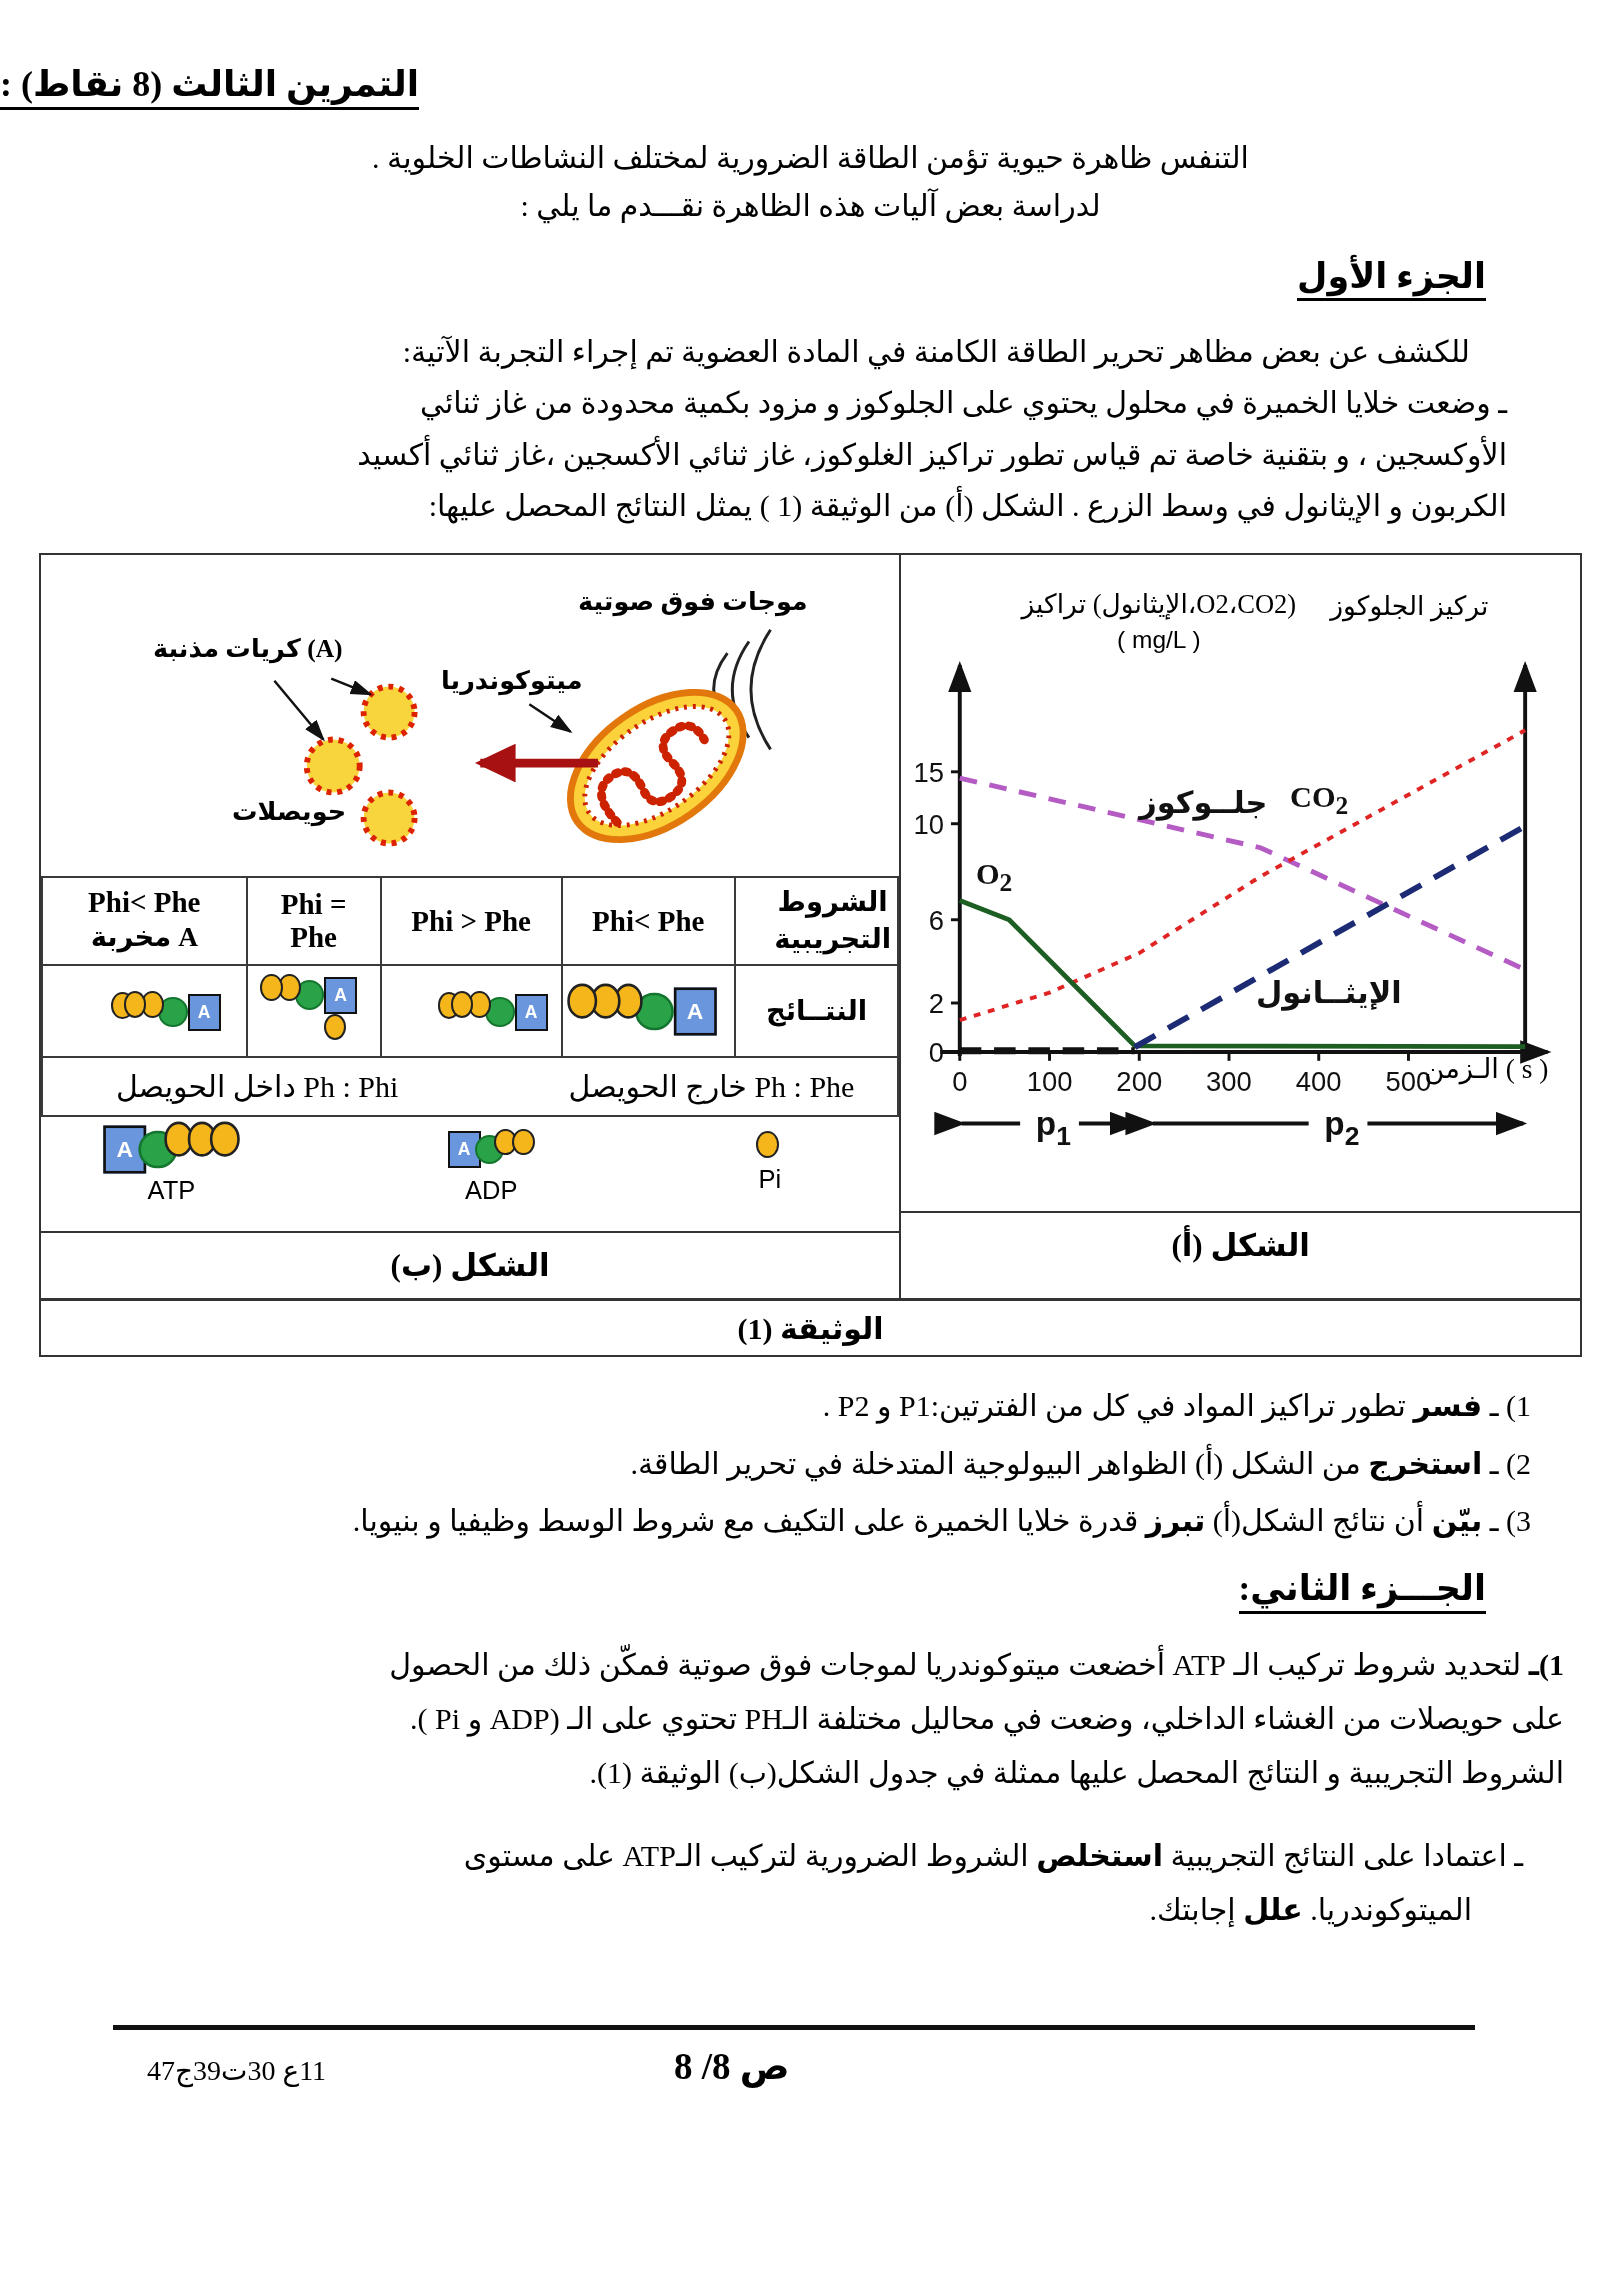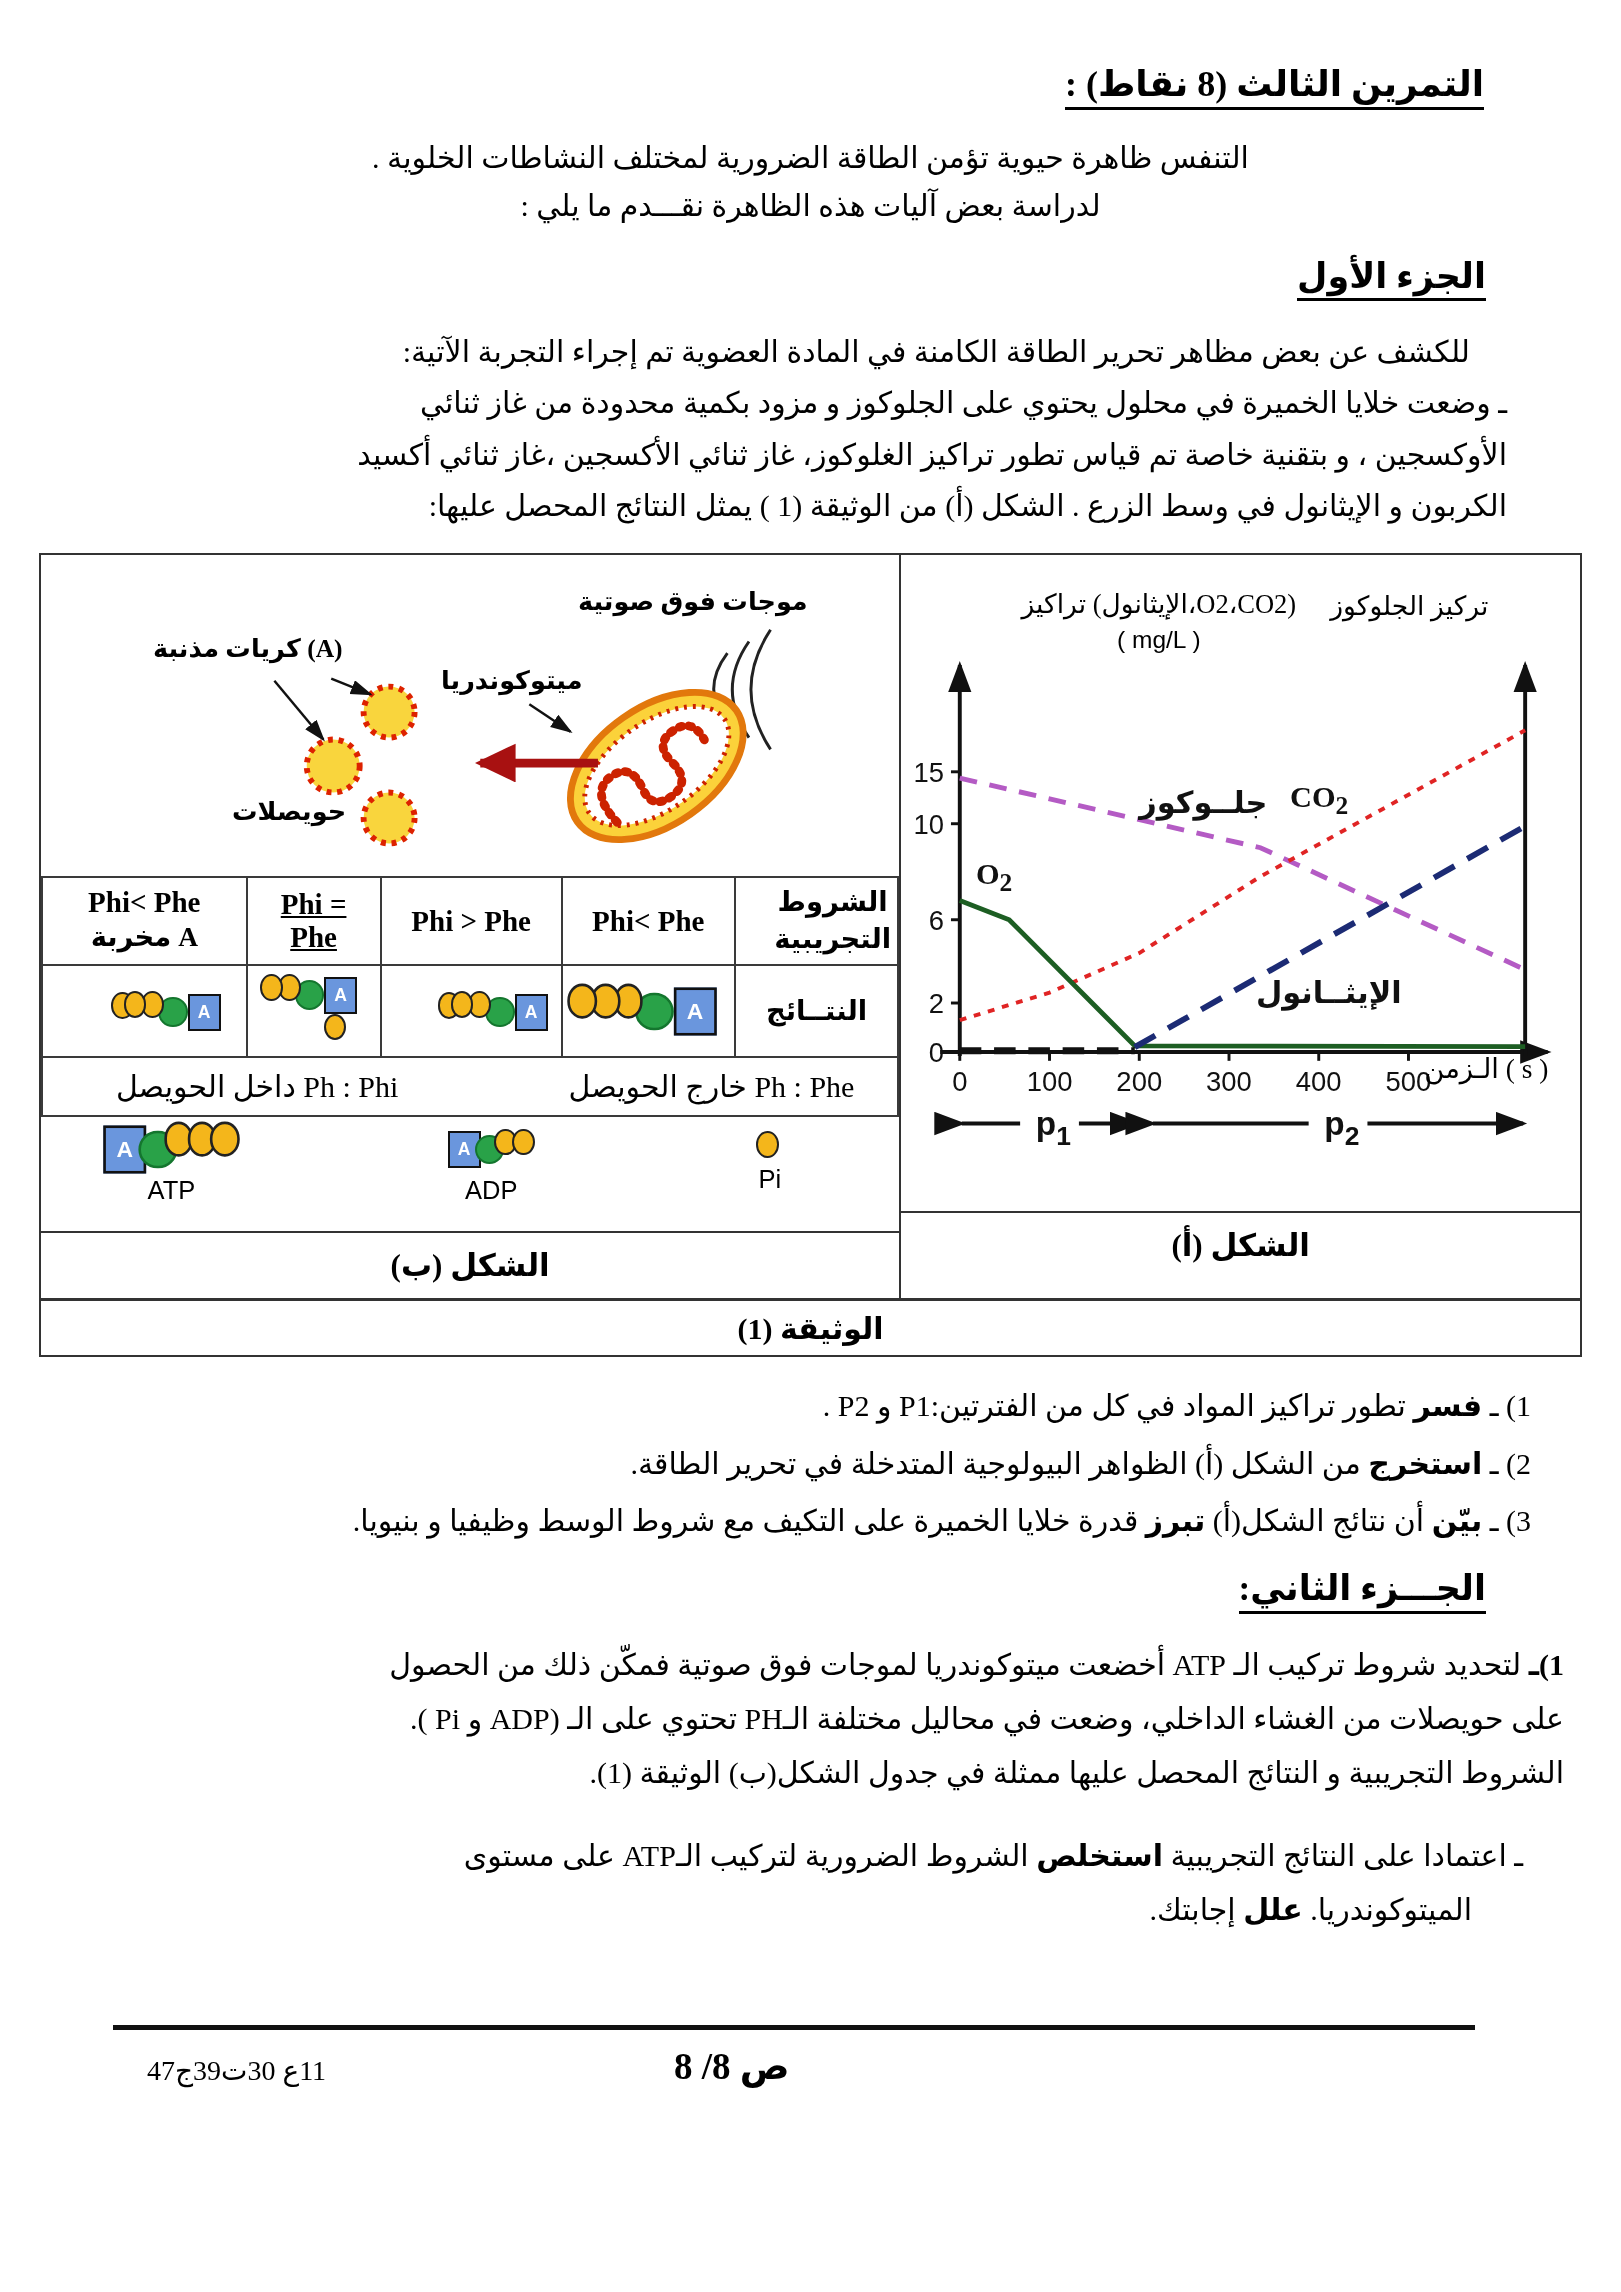--- a/index.html
+++ b/index.html
@@ -6,21 +6,21 @@
   .page {
     position:relative; width:1621px; height:2293px; margin:0 auto;
     background:#ffffff; color:#000;
     font-family:"Liberation Serif","DejaVu Sans",serif;
     font-size:29px; overflow:hidden;
   }
   .b { font-weight:bold; }
   .u { border-bottom:3.9px solid #000; padding-bottom:2.9px; }
 
   
-  .title-row { margin:63px 137px 0 0; text-align:right; font-size:36px; font-weight:bold; }
+  .title-row { margin:63px 137px 0 0; text-align:left; font-size:36px; font-weight:bold; }
   .intro { margin-top:29px; text-align:center; line-height:1.6; font-size:30px; }
   .part-heading { margin:25.5px 135px 0 0; text-align:right; font-size:35px; font-weight:bold; }
   .para { margin:29px 114px 0 54px; text-align:right; font-size:30px; line-height:1.72; }
   .para .first { padding-left:0; padding-right:37px; }
 
   
   .figure { direction:ltr; position:relative; margin:21.6px 39px 0 39px; width:1539px;
             border:2.9px solid #333; background:#fff; }
   .fig-main { display:grid; grid-template-columns:55.9% 44.1%; }
   .cell { border-right:2.9px solid #333; }
@@ -168,21 +168,21 @@
               <div>التجريبية</div>
             </th>
             <th class="hdr" style="width:21%;">
               <div class="latin">Phi&lt; Phe</div>
               <div class="latin"></div>
             </th>
             <th class="hdr" style="width:22%;">
               <div class="latin">Phi &gt; Phe</div>
               <div class="latin"></div>
             </th>
-            <th class="hdr" style="width:16%;text-decoration:underline;">
+            <th class="hdr" style="width:16%;">
               <div class="latin">Phi =</div>
               <div class="latin">Phe</div>
             </th>
             <th class="hdr" style="width:25%;">
               <div class="latin">Phi&lt; Phe</div>
               <div class="ar-h">A مخربة</div>
             </th>
           </tr>
           <tr class="res-row">
             <th class="ar-h">النتــائج</th>

